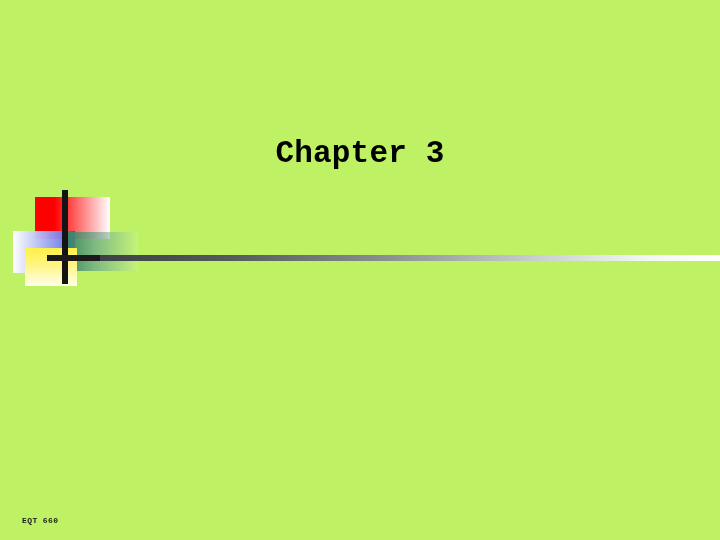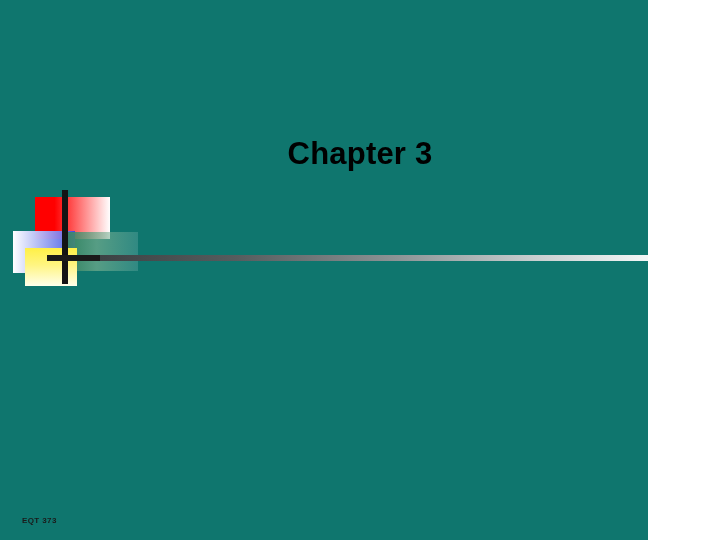--- a/index.html
+++ b/index.html
@@ -8,24 +8,25 @@
   }
   body {
     width: 720px;
     height: 540px;
     overflow: hidden;
     font-family: "Liberation Sans", sans-serif;
   }
 
   #slide {
     position: relative;
-    width: 648px;
+    width: 720px;
     height: 540px;
-    background: #0f766e;
+    background: #bef264;
     overflow: hidden;
+    font-family: Liberation Mono, monospace;
   }
 
   
   #deco {
     position: absolute;
     left: 0;
     top: 0;
     width: 200px;
     height: 320px;
     pointer-events: none;
@@ -166,15 +167,15 @@
     <div class="sq" id="sq-yellow"></div>
     <div id="bar-vertical"></div>
     <div id="bar-horizontal-short"></div>
   </div>
 
   <div id="rule"></div>
 
   <div id="title">Chapter 3</div>
 
 
-  <div id="footer">EQT 373</div>
+  <div id="footer">EQT 660</div>
 
 </div>
 
 </body></html>

